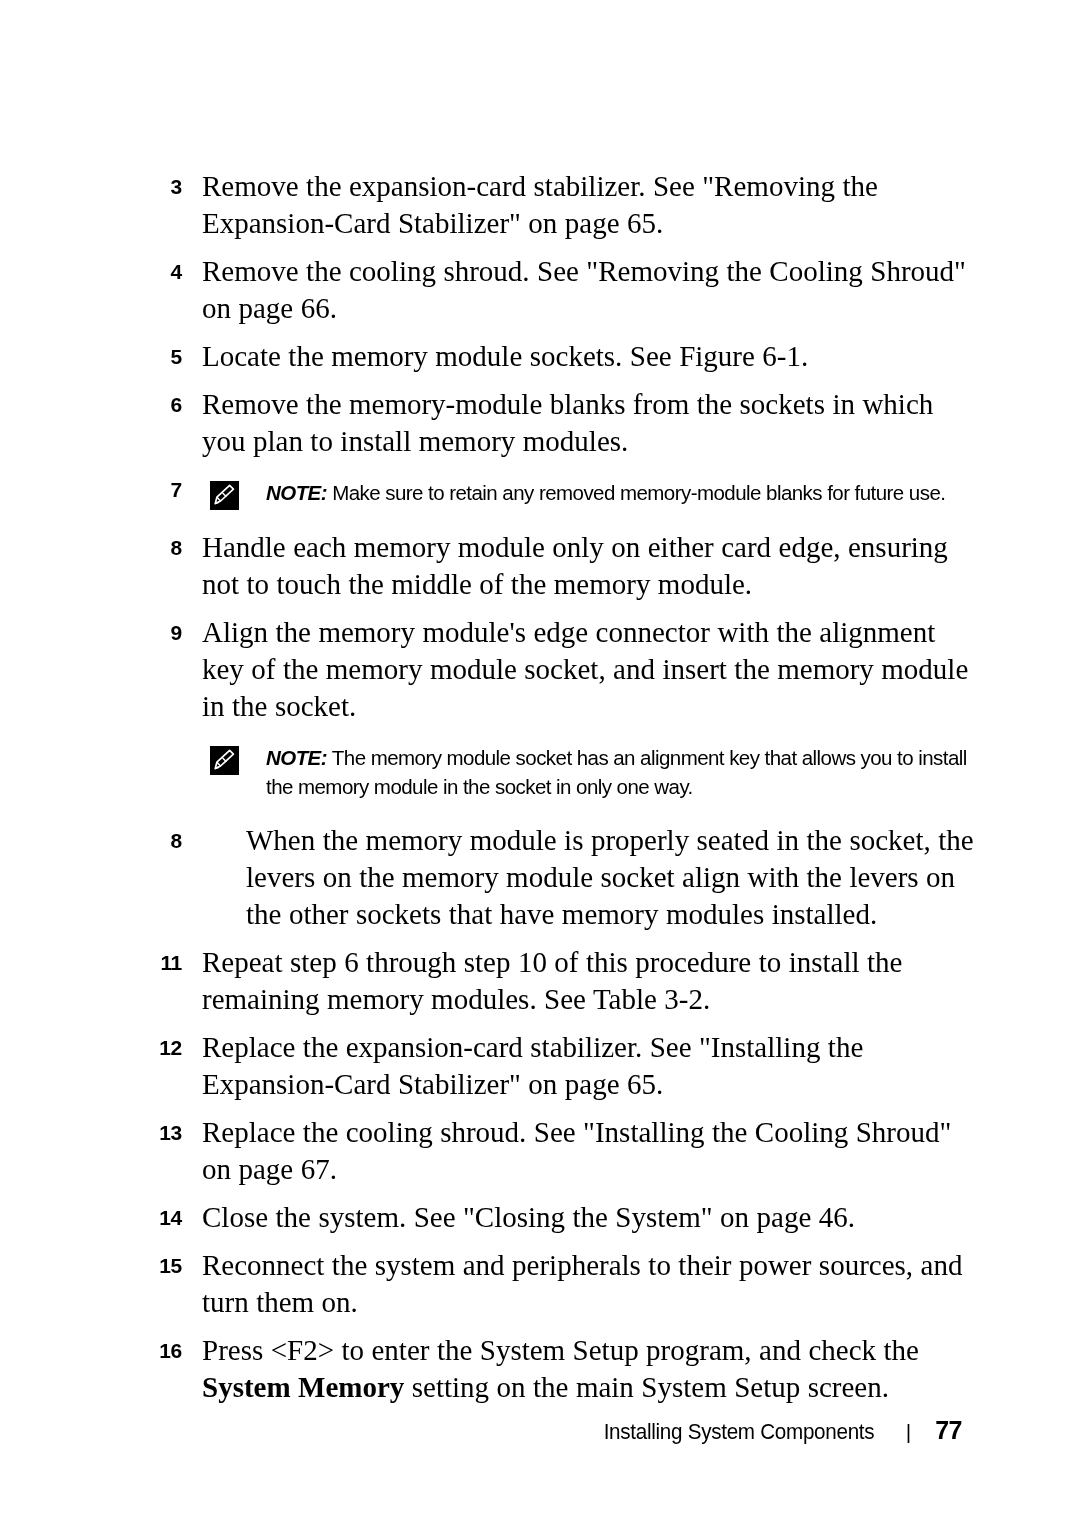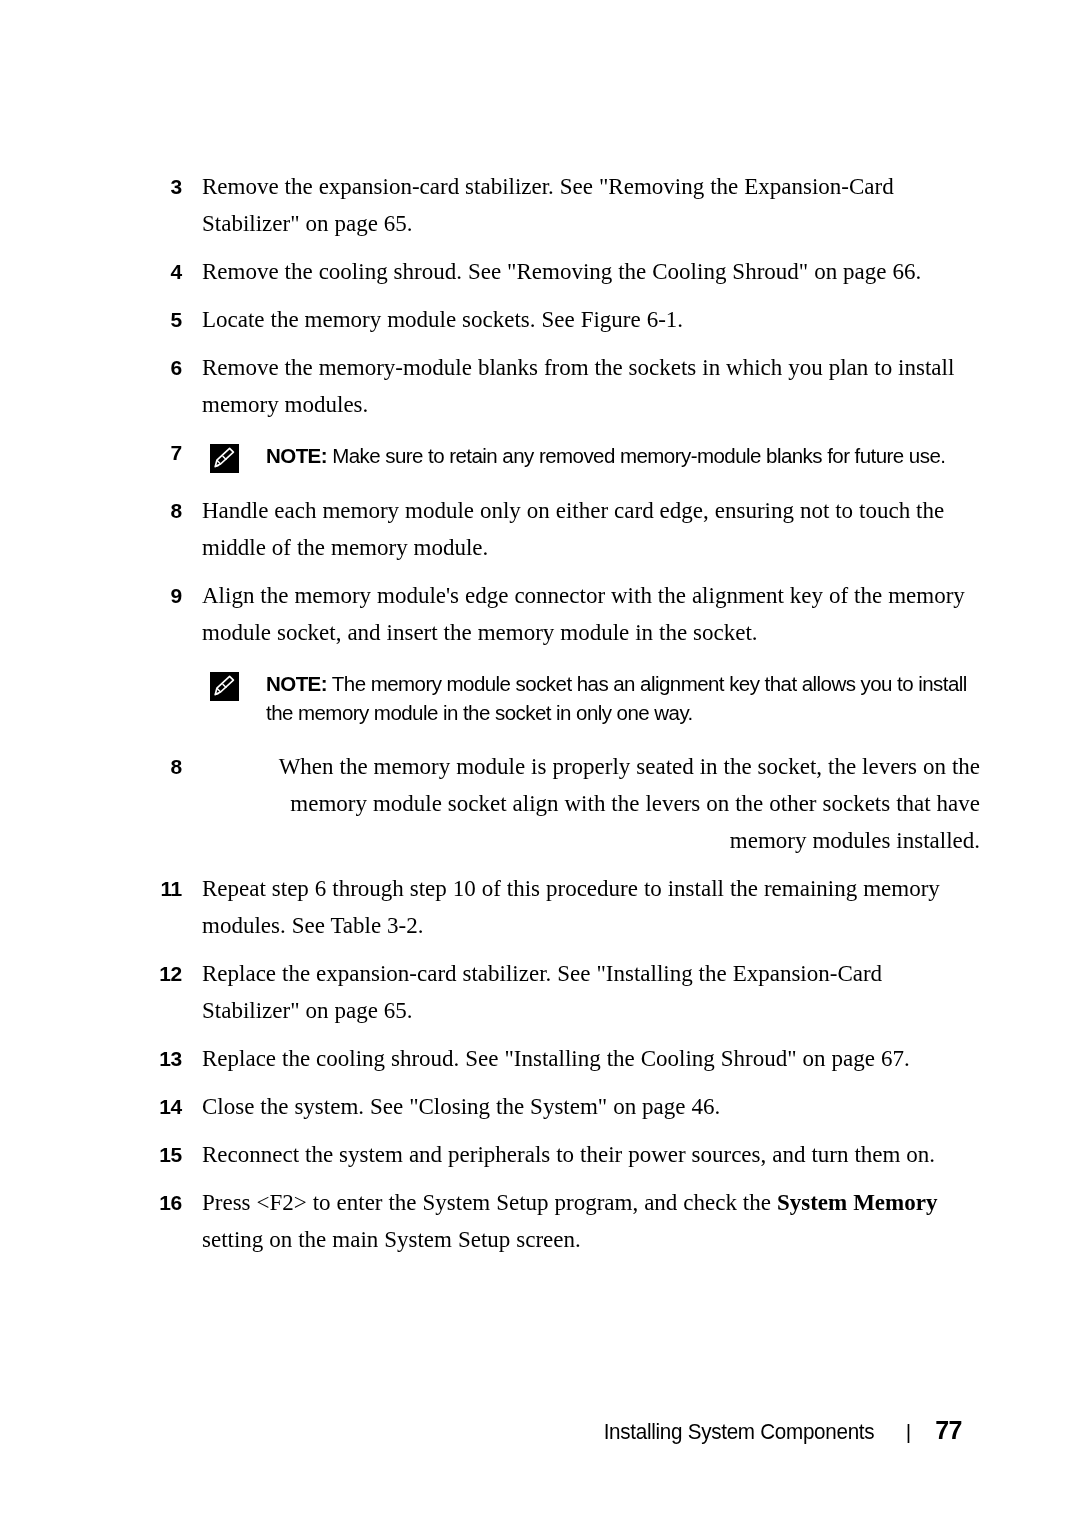--- a/index.html
+++ b/index.html
@@ -46,23 +46,23 @@
     text-align: right;
     font-family: "Liberation Sans", "DejaVu Sans", sans-serif;
     font-weight: bold;
     font-size: 21px;
     line-height: 37px;
     letter-spacing: -0.3px;
   }
 
   .step-body {
     font-family: "Liberation Serif", "DejaVu Serif", serif;
-    font-size: 23px;
+    font-size: 29px;
     line-height: 37px;
-    text-align: right;
+    text-align: left;
     word-spacing: 0.2px;
   }
 
   .step-body .cont {
     display: block;
     margin-top: 21px;
     margin-left: 44px;
   }
 
   .bold { font-weight: bold; }
@@ -90,20 +90,21 @@
     font-family: "Liberation Sans", "DejaVu Sans", sans-serif;
     font-size: 20.5px;
     line-height: 29px;
     font-weight: 500;
     letter-spacing: -0.55px;
     transform: scaleX(0.955);
     transform-origin: left top;
   }
   .note-label {
     font-weight: bold;
+    font-style: italic;
   }
 
   
   .footer {
     position: absolute;
     left: 0;
     top: 1415px;
     width: 1080px;
     height: 40px;
   }

